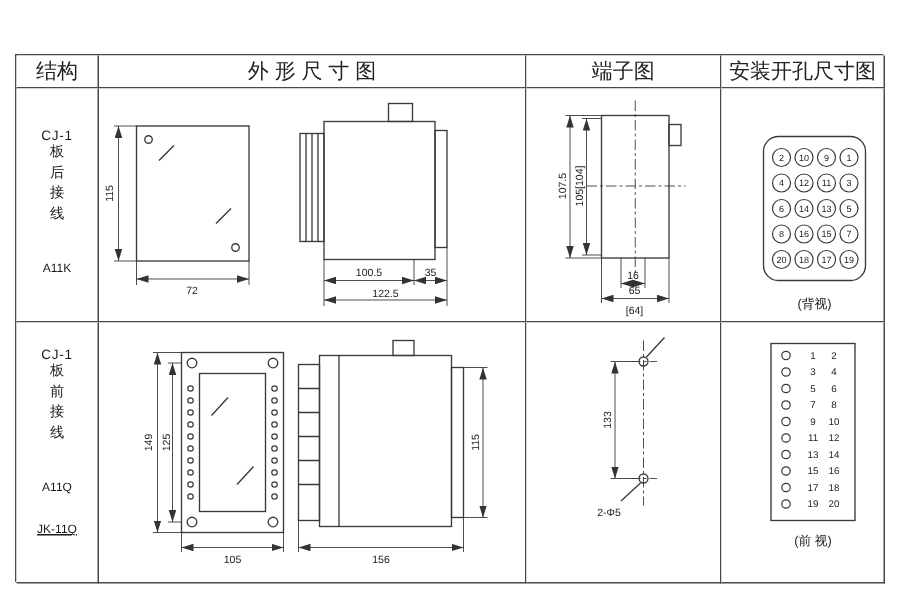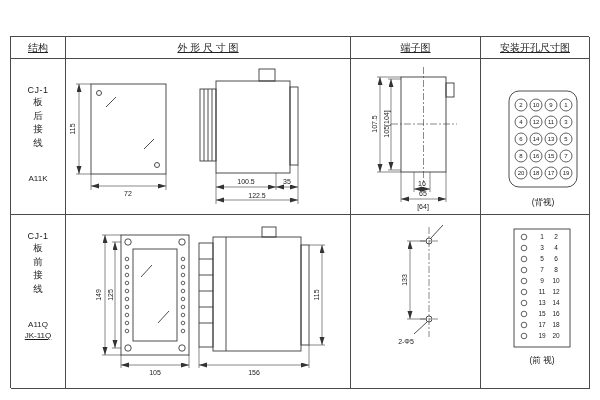--- a/index.html
+++ b/index.html
@@ -3,27 +3,27 @@
 <meta charset="utf-8">
 <style>
   * { box-sizing: border-box; margin: 0; padding: 0; }
   html,body { width:600px; height:400px; }
   body { background:#ffffff; font-family:"Liberation Sans","DejaVu Sans",sans-serif; color:#1a1a1a; }
   .page { position:relative; width:600px; height:400px; background:#ffffff; overflow:hidden; }
   .spec-table { position:absolute; left:10px; top:36px; width:579px; height:352px;
     display:grid; grid-template-columns:55px 285px 130px 109px; grid-template-rows:22px 156px 174px;
     border-top:1px solid #4a4a4a; border-left:1px solid #4a4a4a; }
   .cell { border-right:1px solid #4a4a4a; border-bottom:1px solid #4a4a4a; position:relative; overflow:hidden; background:#fff; }
-  .hdr { display:flex; align-items:center; justify-content:center; font-size:10px; color:#222; white-space:nowrap;text-decoration:underline; }
+  .hdr { display:flex; align-items:center; justify-content:center; font-size:14px; color:#222; white-space:nowrap; }
   .structure-cell { display:flex; flex-direction:column; align-items:center; font-size:9.5px; }
   .model { margin-top:26px; font-size:9px; letter-spacing:0.5px; }
   .model.r2 { margin-top:16px; }
   .vchar { line-height:13.5px; font-size:9.5px; }
   .code { margin-top:25px; font-size:8px; }
-  .code2 { margin-top:2px; font-size:8px;text-decoration:underline; }
+  .code2 { margin-top:19px; font-size:8px;text-decoration:underline; }
   svg { display:block; }
   .ln rect, .ln line, .ln circle, .ln path { fill:none; stroke:#3a3a3a; stroke-width:0.9; }
   .dim line { stroke:#3a3a3a; stroke-width:0.6; fill:none; }
   .cl line { stroke:#3a3a3a; stroke-width:0.6; stroke-dasharray:7 2 2 2; fill:none; }
   .term circle { fill:none; stroke:#3a3a3a; stroke-width:0.8; }
   svg text { font-family:"Liberation Sans","DejaVu Sans",sans-serif; font-size:7px; fill:#1a1a1a; }
   svg text.tnum { font-size:6px; }
   svg text.fnum { font-size:6.5px; }
   svg text.vlabel { font-size:8.5px; }
 </style>

